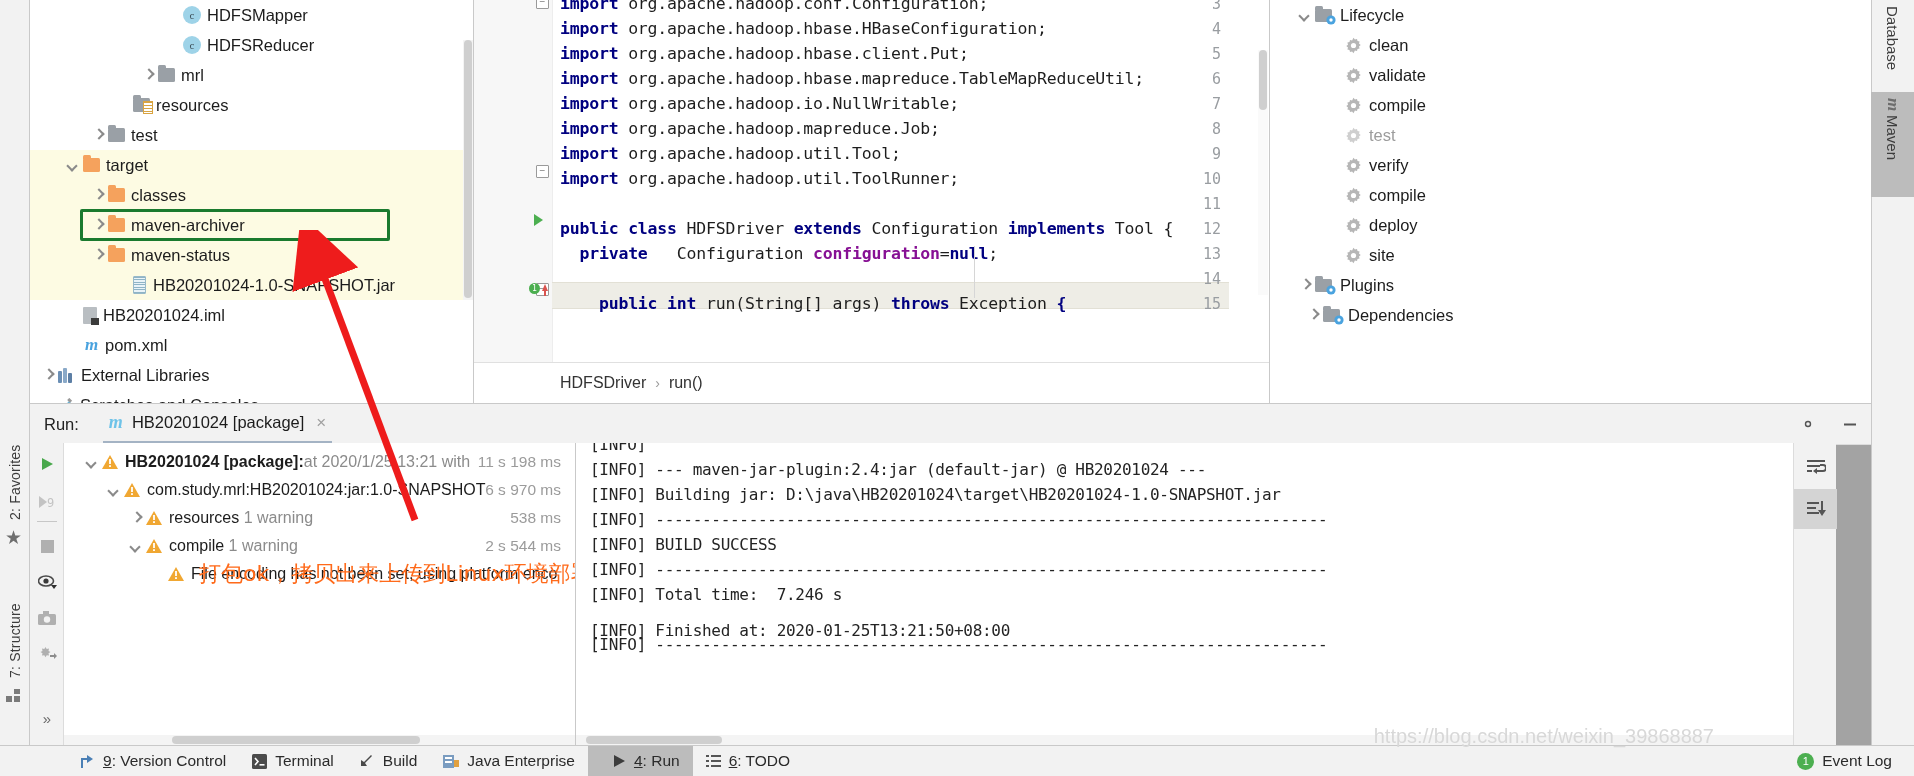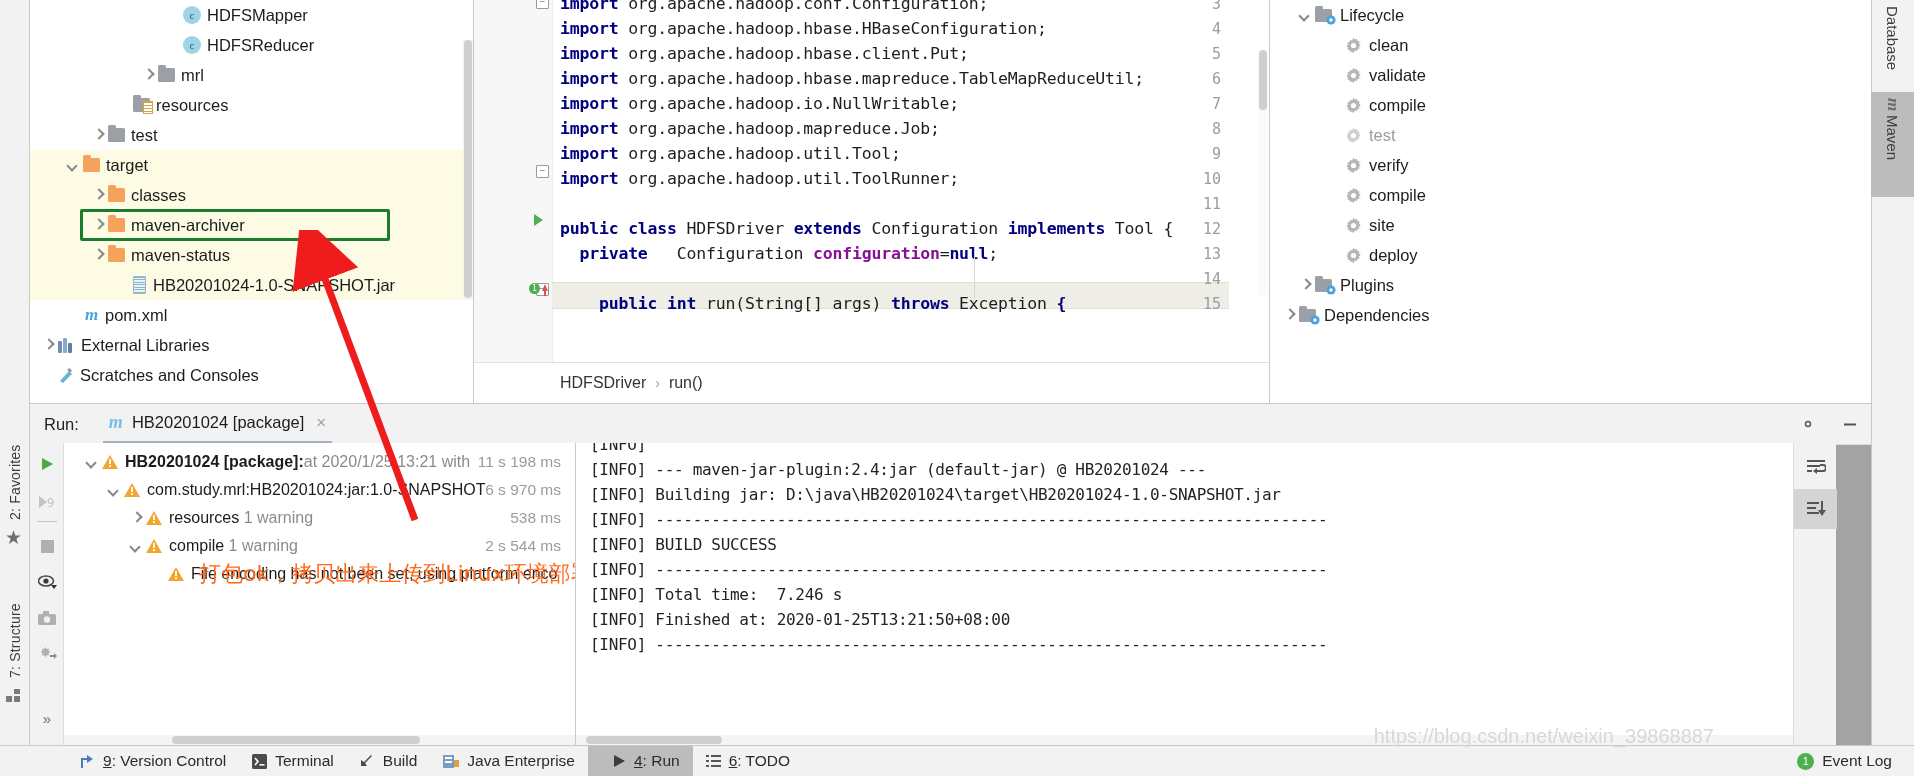--- a/index.html
+++ b/index.html
@@ -358,20 +358,25 @@
         </div>
         <div class="tree-row hl" style="padding-left: 62px;">
           <span class="arrow right"></span>
           <span class="folder orange"></span>
           <span class="lbl">maven-status</span>
         </div>
         <div class="tree-row hl" style="padding-left: 87px;">
           <span class="arrow"></span>
           <span class="jar-icon"></span>
           <span class="lbl">HB20201024-1.0-SNAPSHOT.jar</span>
+        </div>
+        <div class="tree-row" style="padding-left: 37px;">
+          <span class="arrow"></span>
+          <span class="iml-icon"></span>
+          <span class="lbl">HB20201024.iml</span>
         </div>
         <div class="tree-row" style="padding-left: 37px;">
           <span class="arrow"></span>
           <span class="mvn-m">m</span>
           <span class="lbl">pom.xml</span>
         </div>
         <div class="tree-row" style="padding-left: 12px;">
           <span class="arrow right"></span>
           <span class="lib-icon">
             <span style="left:0;height:12px;background:#6b8fb5;"></span>
@@ -525,44 +530,44 @@
           <span class="lbl">compile</span>
         </div>
         <div class="mv-row" style="padding-left: 58px;">
           <span class="arrow"></span>
           <span class="gear">
             <svg width="17" height="17" viewBox="0 0 17 17">
               <path fill="#b6b6b6" d="M8.5 0.8l1.4 1.7 2.1-.6.5 2.1 2.1.5-.6 2.1 1.7 1.4-1.7 1.4.6 2.1-2.1.5-.5 2.1-2.1-.6L8.5 16.2 7.1 14.5l-2.1.6-.5-2.1-2.1-.5.6-2.1L1.3 9.1l1.7-1.4-.6-2.1 2.1-.5.5-2.1 2.1.6z"></path>
               <circle cx="8.5" cy="8.5" r="2.6" fill="#ffffff"></circle>
             </svg>
           </span>
-          <span class="lbl">site</span>
+          <span class="lbl">deploy</span>
         </div>
         <div class="mv-row" style="padding-left: 58px;">
           <span class="arrow"></span>
           <span class="gear">
             <svg width="17" height="17" viewBox="0 0 17 17">
               <path fill="#b6b6b6" d="M8.5 0.8l1.4 1.7 2.1-.6.5 2.1 2.1.5-.6 2.1 1.7 1.4-1.7 1.4.6 2.1-2.1.5-.5 2.1-2.1-.6L8.5 16.2 7.1 14.5l-2.1.6-.5-2.1-2.1-.5.6-2.1L1.3 9.1l1.7-1.4-.6-2.1 2.1-.5.5-2.1 2.1.6z"></path>
               <circle cx="8.5" cy="8.5" r="2.6" fill="#ffffff"></circle>
             </svg>
           </span>
-          <span class="lbl">deploy</span>
+          <span class="lbl">site</span>
         </div>
         <div class="mv-row" style="padding-left: 28px;">
           <span class="arrow right"></span>
           <span class="phase-folder">
             <span class="fbody"></span>
             <svg class="fgear" width="10" height="10" viewBox="0 0 10 10">
               <circle cx="5" cy="5" r="4.6" fill="#4aa3df"></circle>
               <circle cx="5" cy="5" r="1.7" fill="#fff"></circle>
             </svg>
           </span>
           <span class="lbl">Plugins</span>
         </div>
-        <div class="mv-row" style="padding-left: 12px;">
+        <div class="mv-row" style="padding-left: 36px;">
           <span class="arrow right"></span>
           <span class="phase-folder">
             <span class="fbody"></span>
             <svg class="fgear" width="10" height="10" viewBox="0 0 10 10">
               <circle cx="5" cy="5" r="4.6" fill="#4aa3df"></circle>
               <circle cx="5" cy="5" r="1.7" fill="#fff"></circle>
             </svg>
           </span>
           <span class="lbl">Dependencies</span>
         </div>
@@ -706,21 +711,21 @@
 
     <div class="console">
       <div id="console-lines">
           <div class="c-line" style="top: -8px;">[INFO]</div>
           <div class="c-line" style="top: 17px;">[INFO] --- maven-jar-plugin:2.4:jar (default-jar) @ HB20201024 ---</div>
           <div class="c-line" style="top: 42px;">[INFO] Building jar: D:\java\HB20201024\target\HB20201024-1.0-SNAPSHOT.jar</div>
           <div class="c-line" style="top: 67px;">[INFO] ------------------------------------------------------------------------</div>
           <div class="c-line" style="top: 92px;">[INFO] BUILD SUCCESS</div>
           <div class="c-line" style="top: 117px;">[INFO] ------------------------------------------------------------------------</div>
           <div class="c-line" style="top: 142px;">[INFO] Total time:  7.246 s</div>
-          <div class="c-line" style="top: 167px;">[INFO] Finished at: 2020-01-25T13:21:50+08:00</div>
+          <div class="c-line" style="top: 178px;">[INFO] Finished at: 2020-01-25T13:21:50+08:00</div>
           <div class="c-line" style="top: 192px;">[INFO] ------------------------------------------------------------------------</div>
         </div>
       <div class="hscroll" style="left:0;bottom:0;right:0;">
         <i style="left:10px;width:136px;"></i>
       </div>
     </div>
 
     <div class="console-right-tb">
       <div class="crt-btn" style="top:4px;">
         <svg width="20" height="18" viewBox="0 0 20 18">

